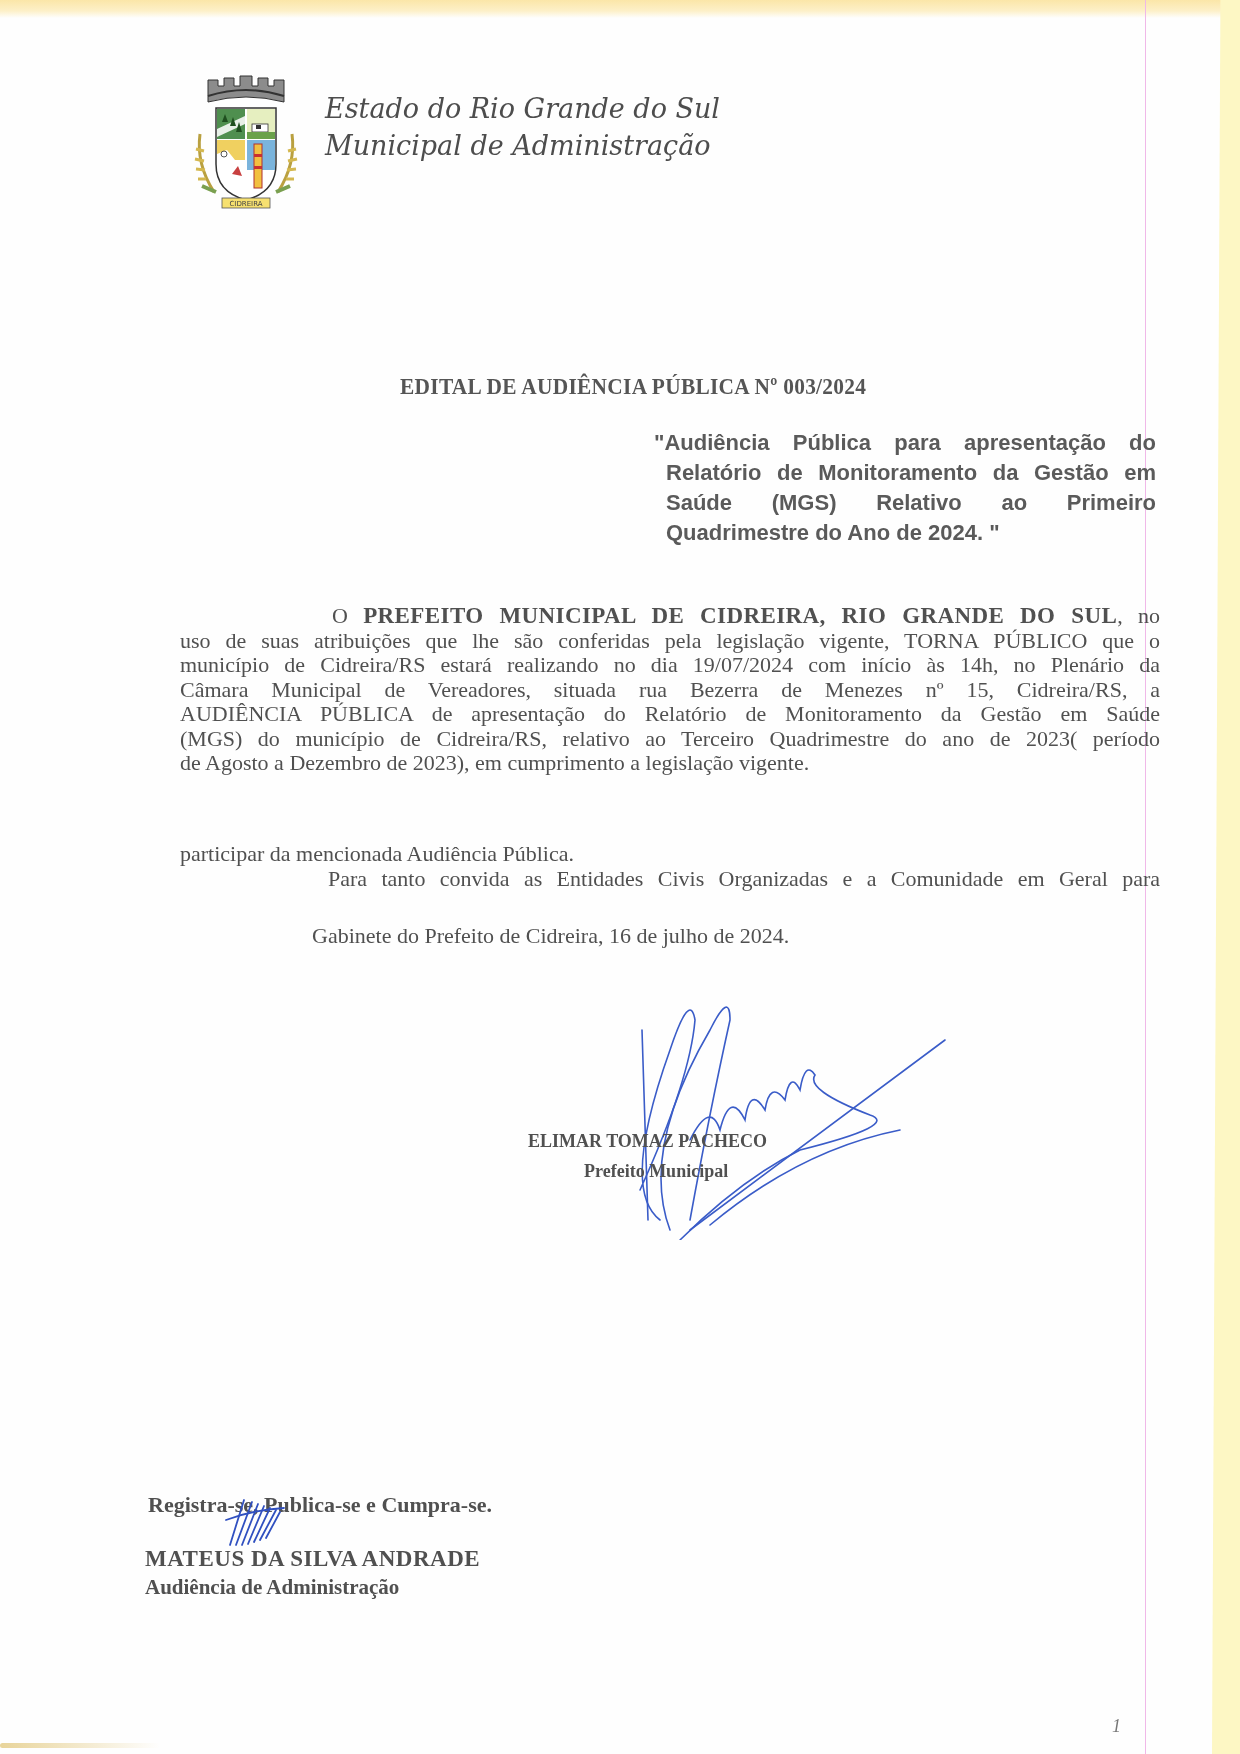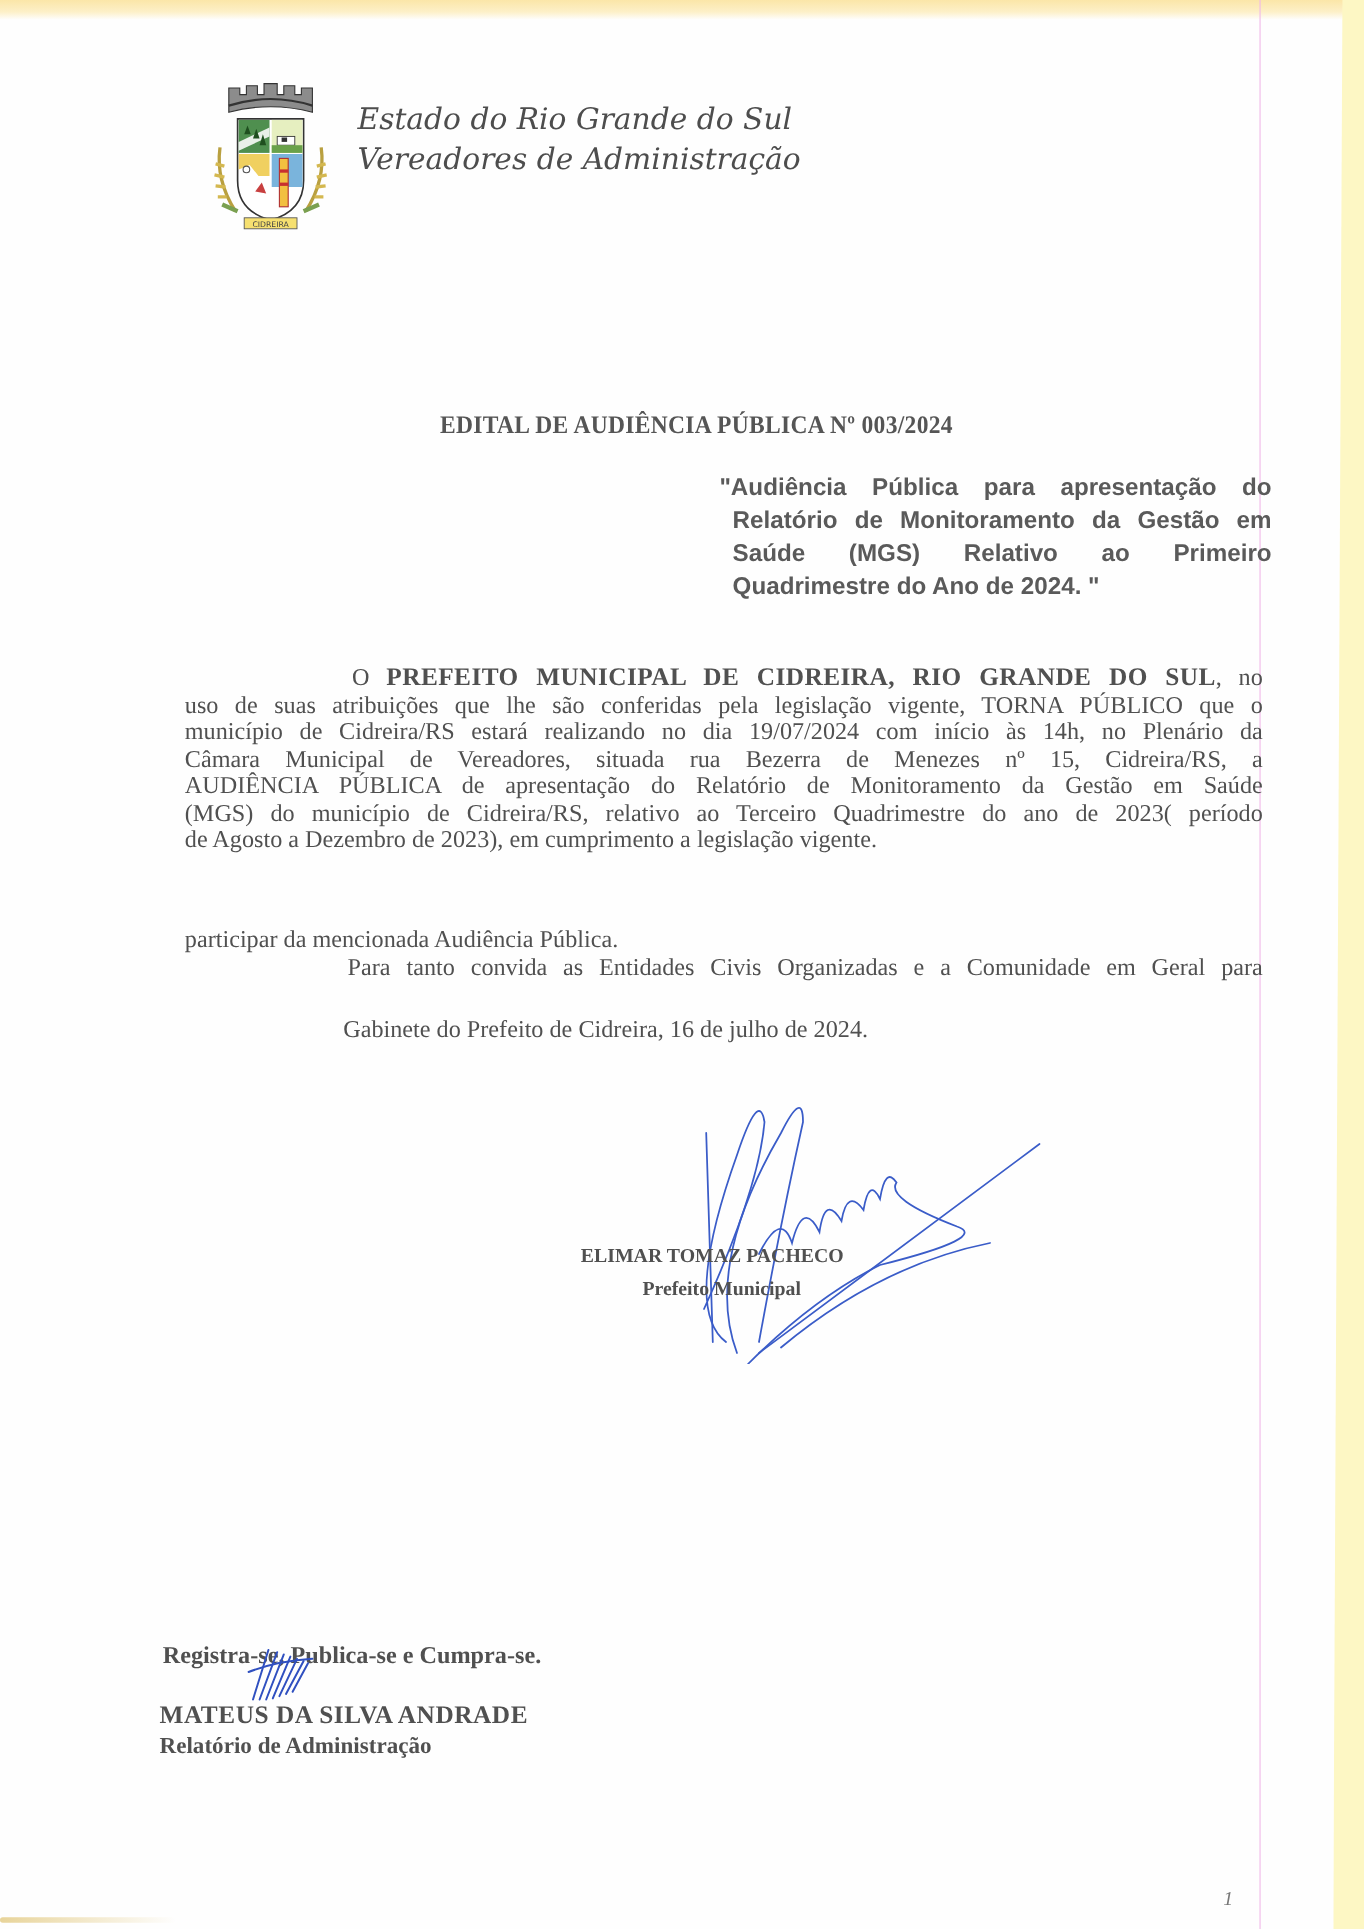--- a/index.html
+++ b/index.html
@@ -42,21 +42,21 @@
   }
   .subject {
     position: absolute; left: 654px; top: 428px; width: 502px;
     font-family: "Liberation Sans", "DejaVu Sans", sans-serif; font-weight: bold;
     font-size: 22px; line-height: 30px; color: #5a5a5a; text-align: justify;
   }
   .subject .line { display: block; text-align-last: justify; }
   .subject .line.last { text-align-last: left; }
   .subject .line.indent { padding-left: 12px; }
   .body {
-    position: absolute; left: 168px; width: 980px;
+    position: absolute; left: 180px; width: 980px;
     font-size: 22px; line-height: 24.5px; color: #505050; text-align: justify;
   }
   .body .l { display: block; text-align-last: justify; }
   .body .l.last { text-align-last: left; }
   .p1 { top: 604px; }
   .p1 .first { padding-left: 152px; }
   .p1 strong { font-size: 23px; letter-spacing: 0.4px; }
   .p2 { top: 842px; }
   .p2 .first { padding-left: 148px; }
   .dateline { position: absolute; left: 312px; top: 923px; font-size: 22px; color: #505050; }
@@ -106,21 +106,21 @@
   <path d="M10 75l8 2M9 85l9 2M10 95l9 1M12 105l8 0" stroke="#d4b850" stroke-width="3"></path>
   <path d="M110 75l-8 2M111 85l-9 2M110 95l-9 1M108 105l-8 0" stroke="#d4b850" stroke-width="3"></path>
   <path d="M16 112l14 6M104 112l-14 6" stroke="#7aa050" stroke-width="4"></path>
 
   <rect x="36" y="124" width="48" height="10" fill="#f6e070" stroke="#555" stroke-width="0.8"></rect>
   <text x="60" y="132" font-size="7" text-anchor="middle" fill="#444" font-family="DejaVu Sans, sans-serif">CIDREIRA</text>
 </svg>
 
 <div class="header">
   <div>Estado do Rio Grande do Sul</div>
-  <div>Vereadores de Administração</div>
+  <div>Municipal de Administração</div>
 </div>
 
 <div class="title">EDITAL DE AUDIÊNCIA PÚBLICA Nº 003/2024</div>
 
 <div class="subject">
   <span class="line">"Audiência Pública para apresentação do</span>
   <span class="line indent">Relatório de Monitoramento da Gestão em</span>
   <span class="line indent">Saúde (MGS) Relativo ao Primeiro</span>
   <span class="line indent last">Quadrimestre do Ano de 2024. "</span>
 </div>
@@ -168,16 +168,16 @@
     <path d="M26 54 L42 16"></path>
       <path d="M32 52 L48 18"></path>
       <path d="M38 50 L54 20"></path>
     <path d="M44 48 L58 22"></path>
       <path d="M4 30 Q30 20 62 18"></path>
   </g>
 </svg>
 
 <div class="sig2">
   <span class="name">MATEUS DA SILVA ANDRADE</span>
-  <span class="role">Relatório de Administração</span>
+  <span class="role">Audiência de Administração</span>
 </div>
 
 <div class="page-mark">1</div>
 
 </body></html>

